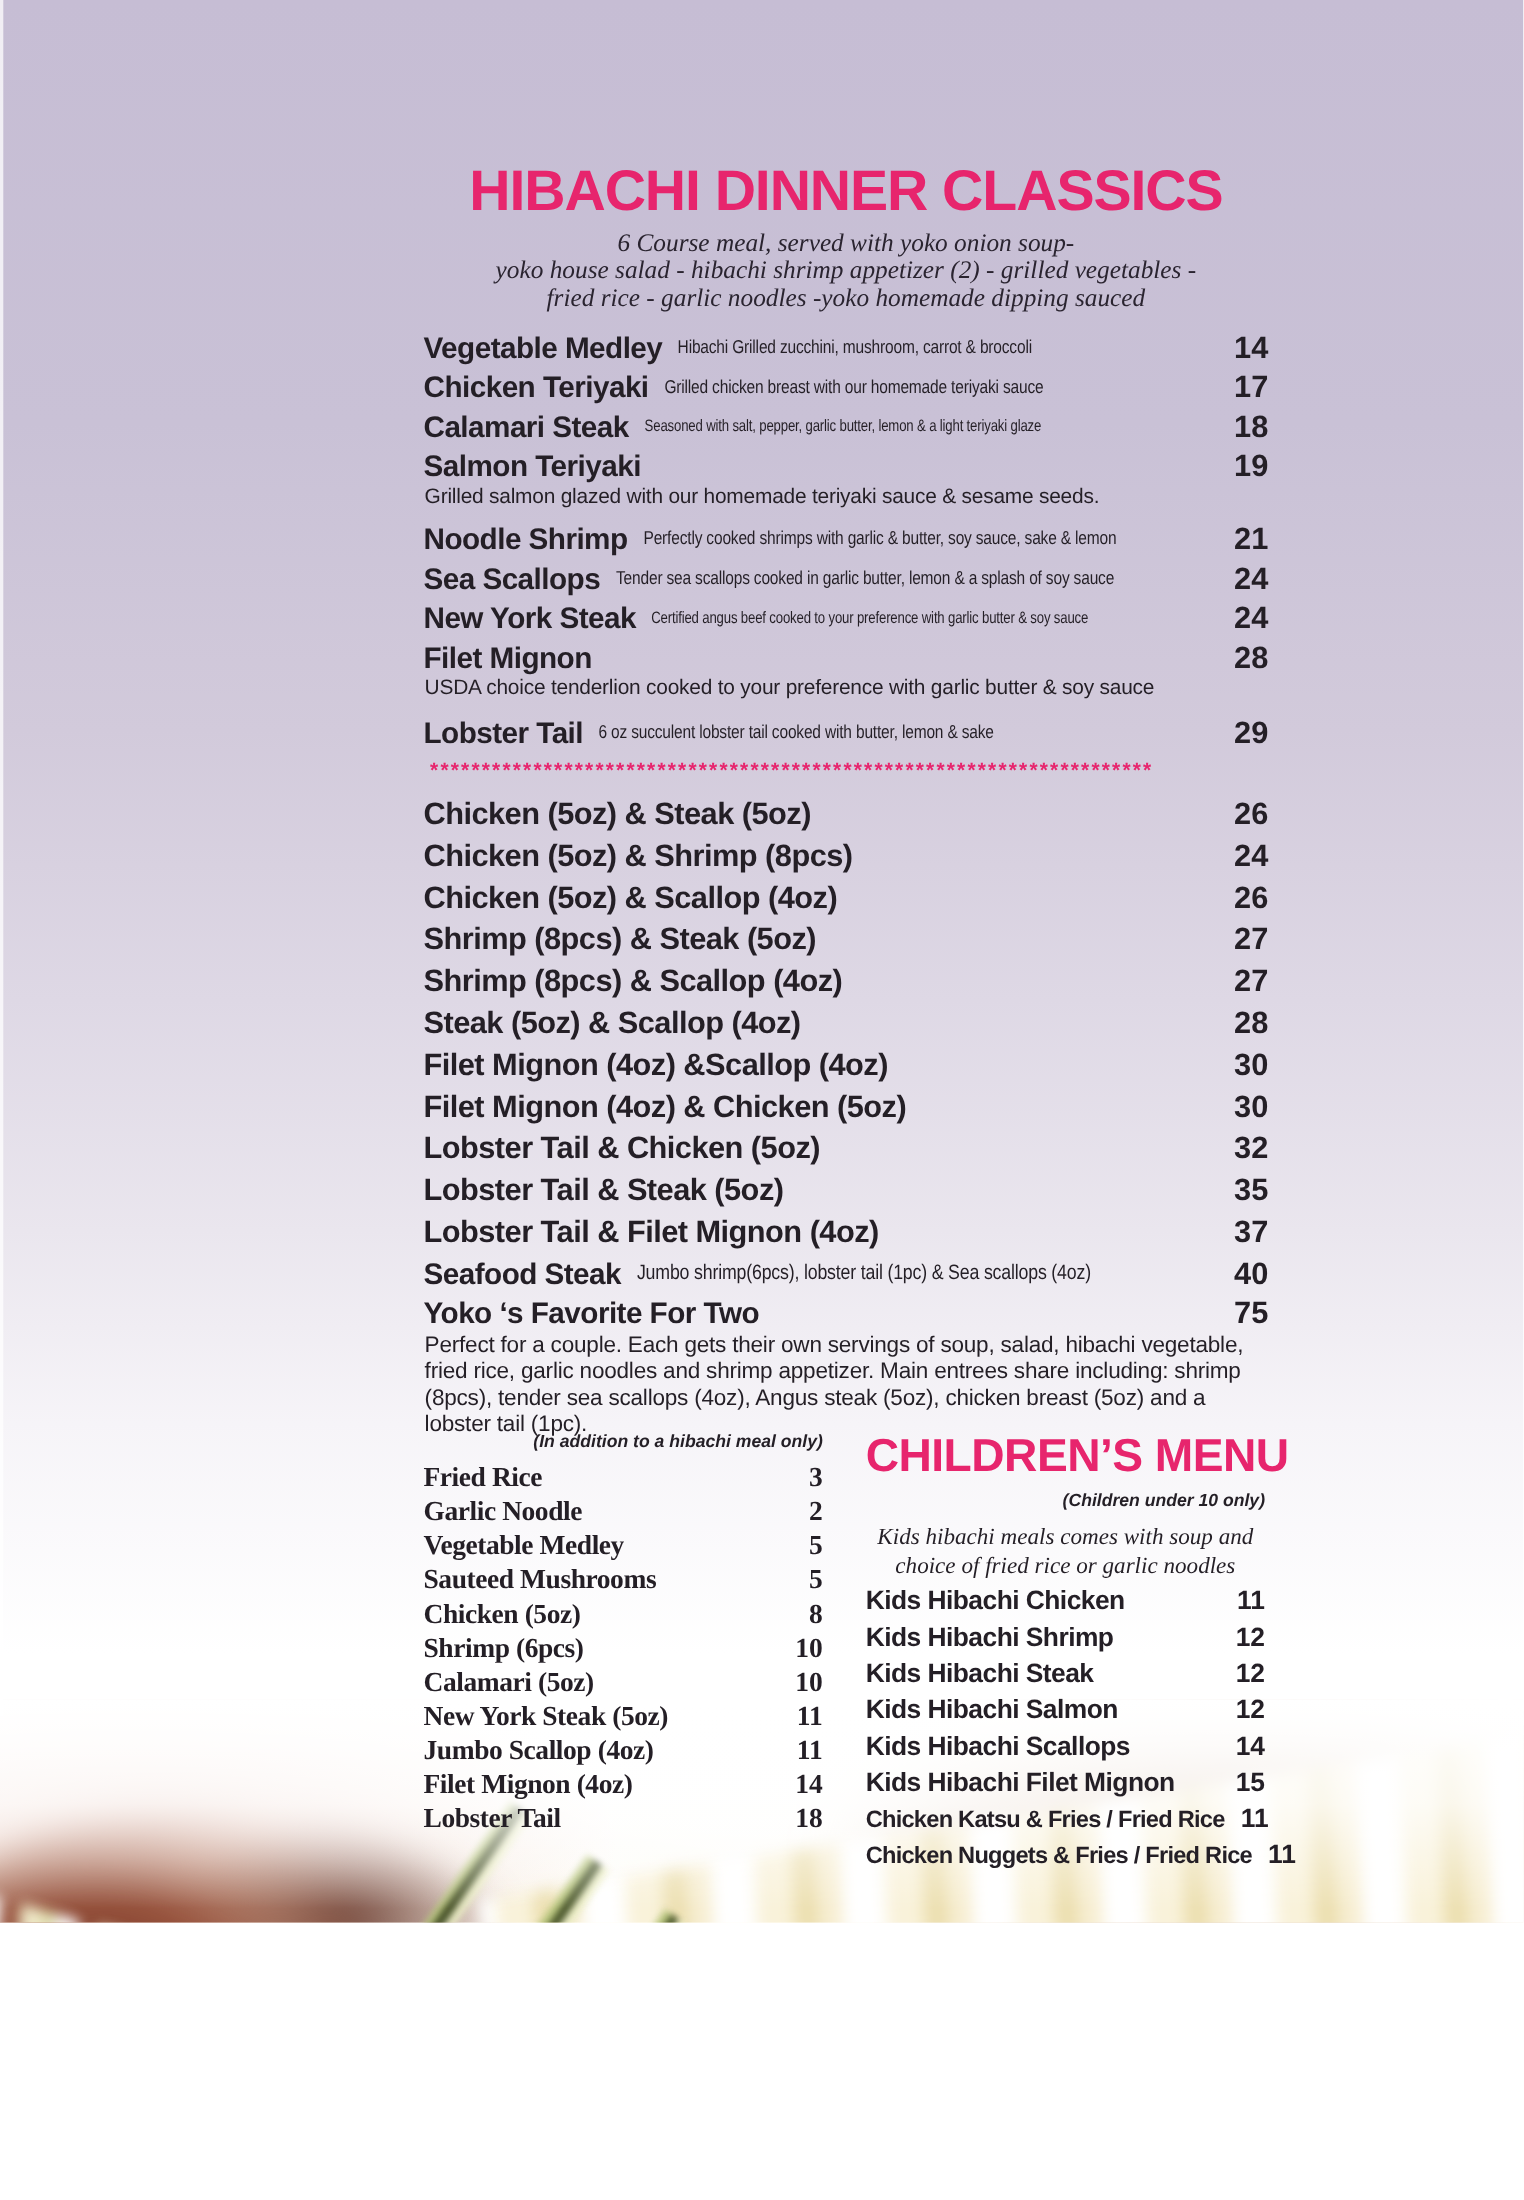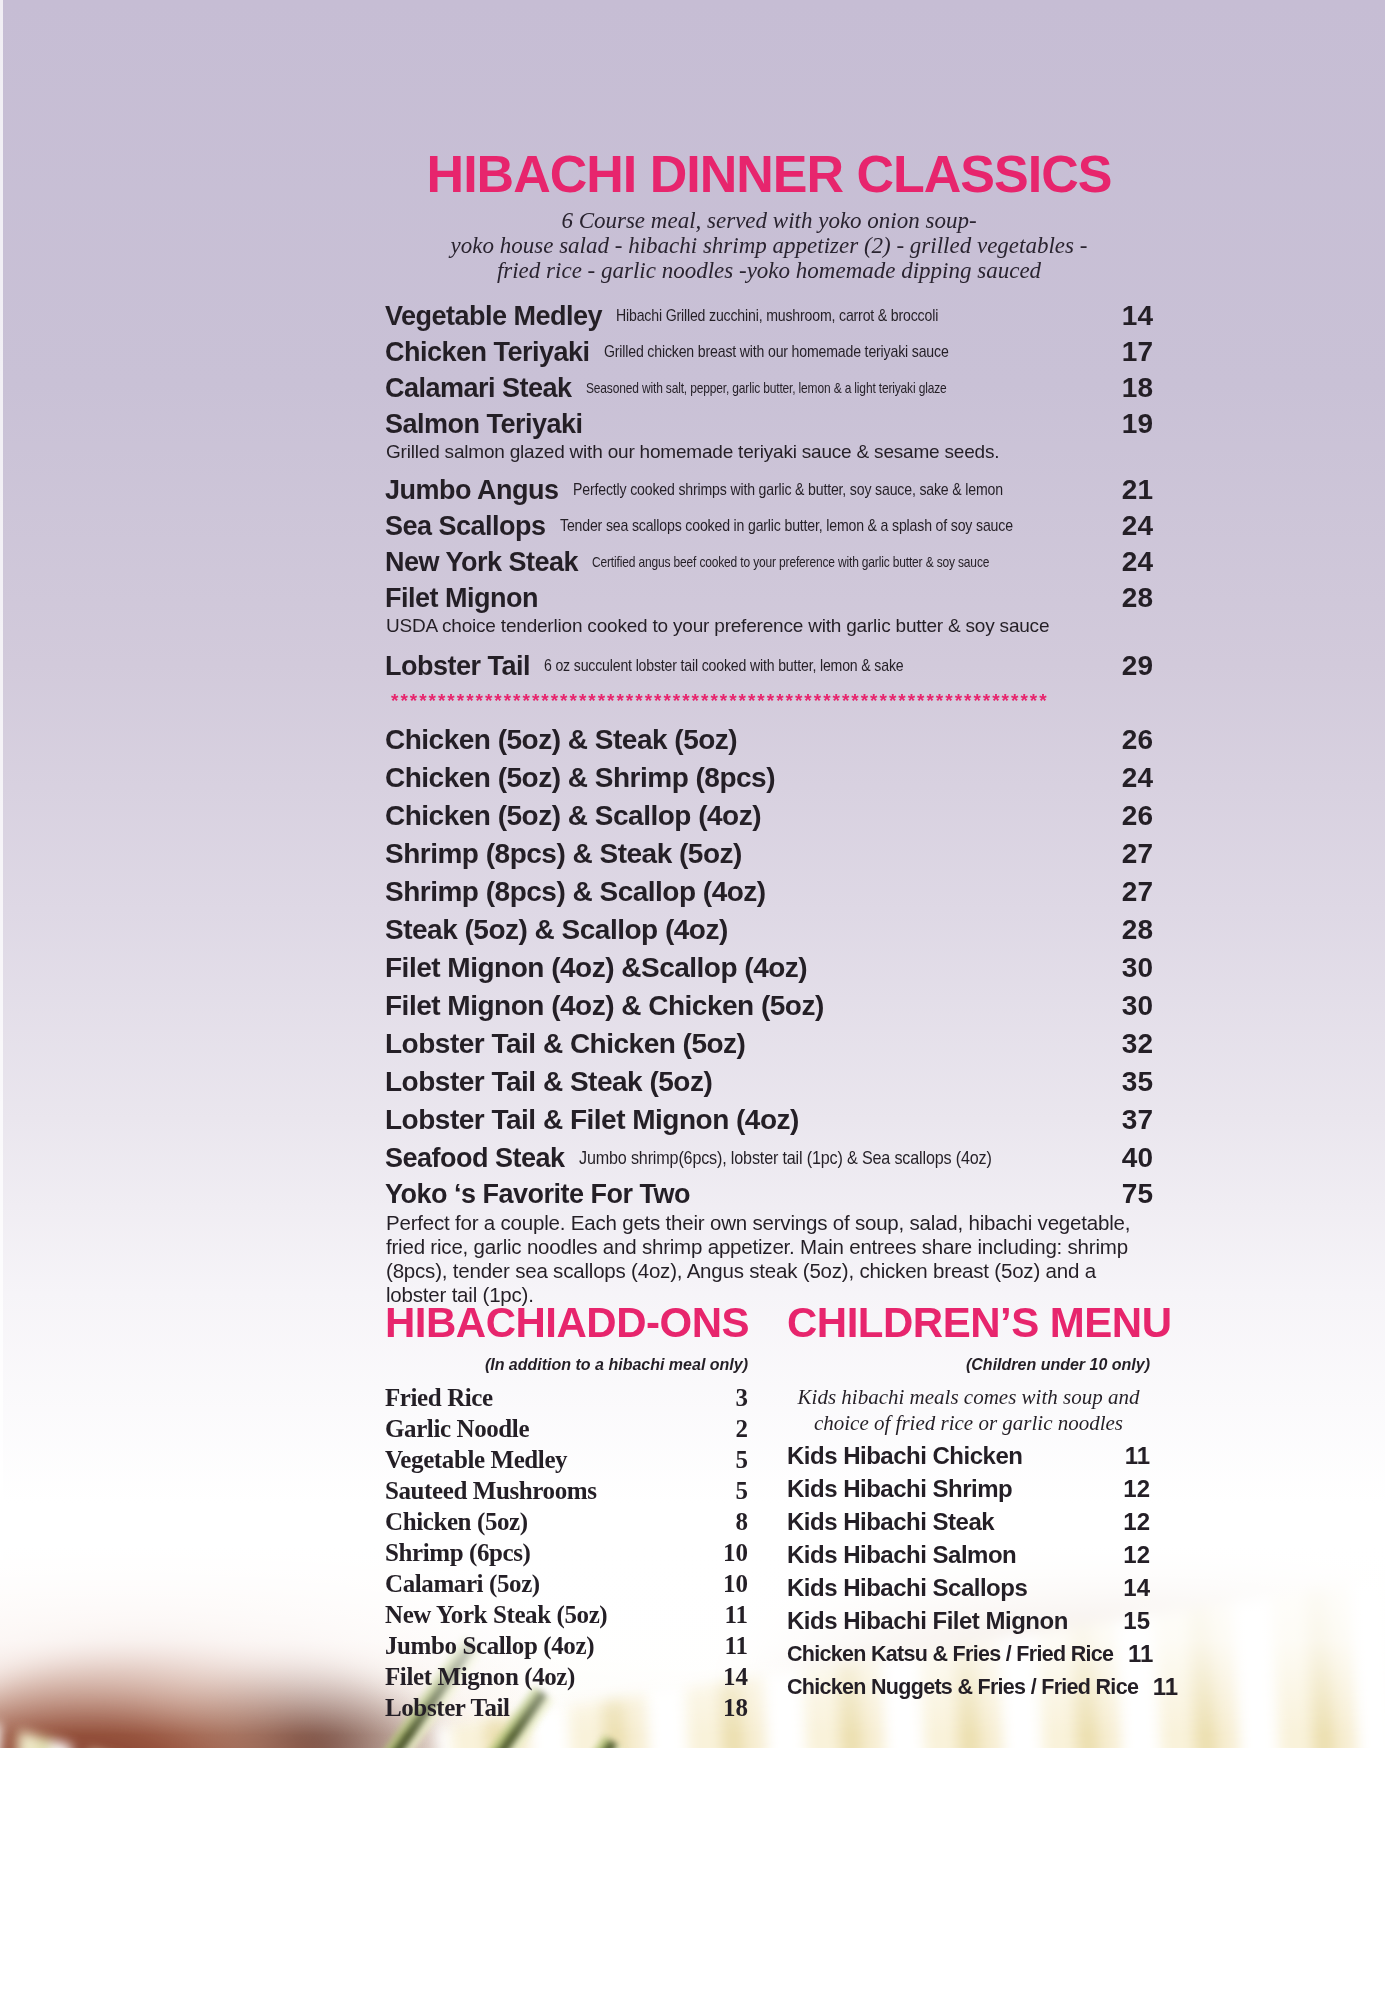--- a/index.html
+++ b/index.html
@@ -131,21 +131,21 @@
           <div class="row-line">
             <span class="mi-name">Salmon Teriyaki</span>
             <span class="mi-desc"></span>
             <span class="mi-price">19</span>
           </div>
           <div class="mi-desc-below">Grilled salmon glazed with our homemade teriyaki sauce &amp; sesame seeds.</div>
         </div>
 
         <div class="menu-row">
           <div class="row-line">
-            <span class="mi-name">Jumbo Angus</span>
+            <span class="mi-name">Noodle Shrimp</span>
             <span class="mi-desc">Perfectly cooked shrimps with garlic &amp; butter, soy sauce, sake &amp; lemon</span>
             <span class="mi-price">21</span>
           </div>
 
         </div>
 
         <div class="menu-row">
           <div class="row-line">
             <span class="mi-name">Sea Scallops</span>
             <span class="mi-desc">Tender sea scallops cooked in garlic butter, lemon &amp; a splash of soy sauce</span>
@@ -292,21 +292,20 @@
             <span class="mi-desc"></span>
             <span class="mi-price">75</span>
           </div>
           <div class="mi-desc-below">Perfect for a couple. Each gets their own servings of soup, salad, hibachi vegetable, fried rice, garlic noodles and shrimp appetizer. Main entrees share including: shrimp (8pcs), tender sea scallops (4oz), Angus steak (5oz), chicken breast (5oz) and a lobster tail (1pc).</div>
         </div>
       </div>
   </div>
 
   <div class="bottom">
     <div class="b-col">
-      <div class="col-heading">HIBACHIADD-ONS</div>
       <div class="col-note">(In addition to a hibachi meal only)</div>
       <div class="menu-list addons">
 
           <div class="menu-row">
             <div class="row-line">
               <span class="mi-name">Fried Rice</span>
               <span class="mi-desc"></span>
               <span class="mi-price">3</span>
             </div>
           </div>

